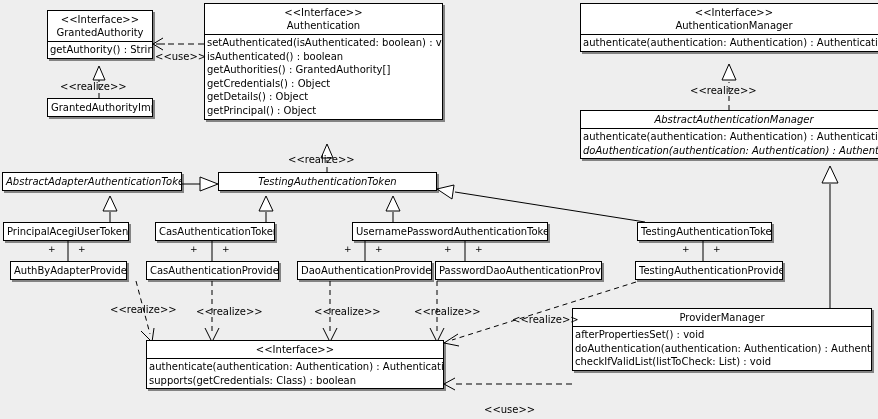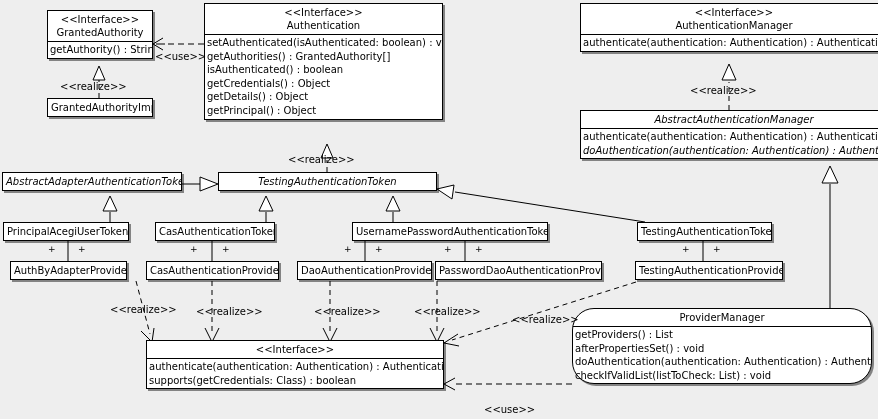--- a/index.html
+++ b/index.html
@@ -174,22 +174,22 @@
     </div>
   </div>
 
   <div class="uml" style="left:204px;top:3px;width:239px;">
     <div class="hdr">
       <span class="stereo">&lt;&lt;Interface&gt;&gt;</span>
       <span class="nm">Authentication</span>
     </div>
     <div class="sep ops">
       <div class="op">setAuthenticated(isAuthenticated: boolean) : void</div>
+      <div class="op">isAuthenticated() : boolean</div>
       <div class="op">getAuthorities() : GrantedAuthority[]</div>
-      <div class="op">isAuthenticated() : boolean</div>
       <div class="op">getCredentials() : Object</div>
       <div class="op">getDetails() : Object</div>
       <div class="op">getPrincipal() : Object</div>
     </div>
   </div>
 
   <div class="uml" style="left:580px;top:3px;width:308px;">
     <div class="hdr">
       <span class="stereo">&lt;&lt;Interface&gt;&gt;</span>
       <span class="nm">AuthenticationManager</span>
@@ -278,26 +278,25 @@
   <div class="uml" style="left:146px;top:340px;width:298px;">
     <div class="hdr">
       <span class="stereo">&lt;&lt;Interface&gt;&gt;</span>
     </div>
     <div class="sep ops">
       <div class="op">authenticate(authentication: Authentication) : Authentication</div>
       <div class="op">supports(getCredentials: Class) : boolean</div>
     </div>
   </div>
 
-  <div class="uml" style="left:572px;top:308px;width:300px;border-radius:22px;">
+  <div class="uml" style="left:572px;top:308px;width:300px;">
     <div class="hdr">
       <span class="nm">ProviderManager</span>
     </div>
     <div class="sep ops">
-      <div class="op">getProviders() : List</div>
       <div class="op">afterPropertiesSet() : void</div>
       <div class="op">doAuthentication(authentication: Authentication) : Authentication</div>
       <div class="op">checkIfValidList(listToCheck: List) : void</div>
     </div>
   </div>
 
   <div class="lbl" style="left:155px;top:52px;">&lt;&lt;use&gt;&gt;</div>
   <div class="lbl" style="left:60px;top:82px;">&lt;&lt;realize&gt;&gt;</div>
   <div class="lbl" style="left:288px;top:155px;">&lt;&lt;realize&gt;&gt;</div>
   <div class="lbl" style="left:690px;top:86px;">&lt;&lt;realize&gt;&gt;</div>

